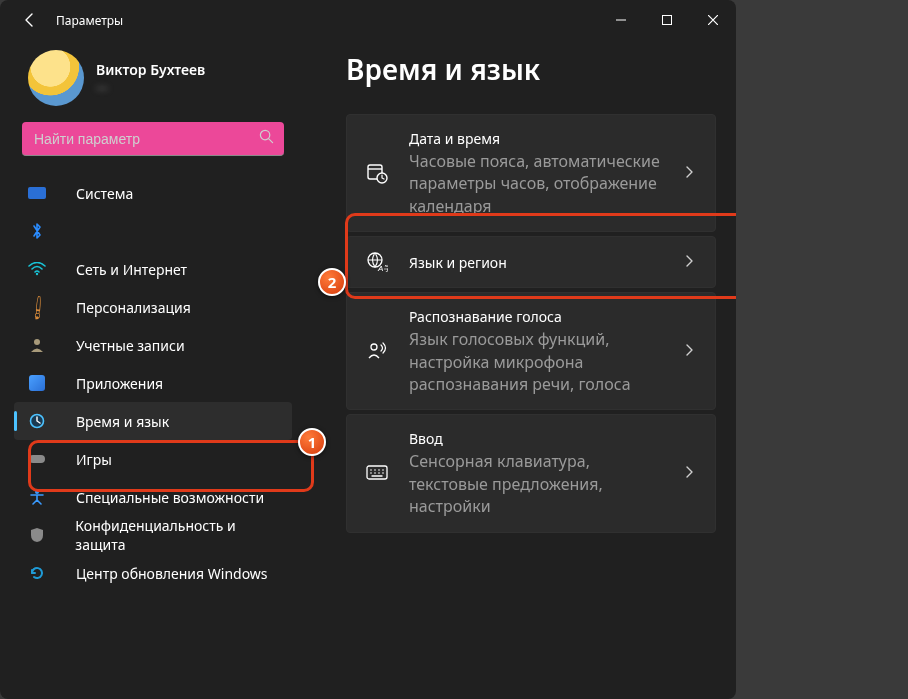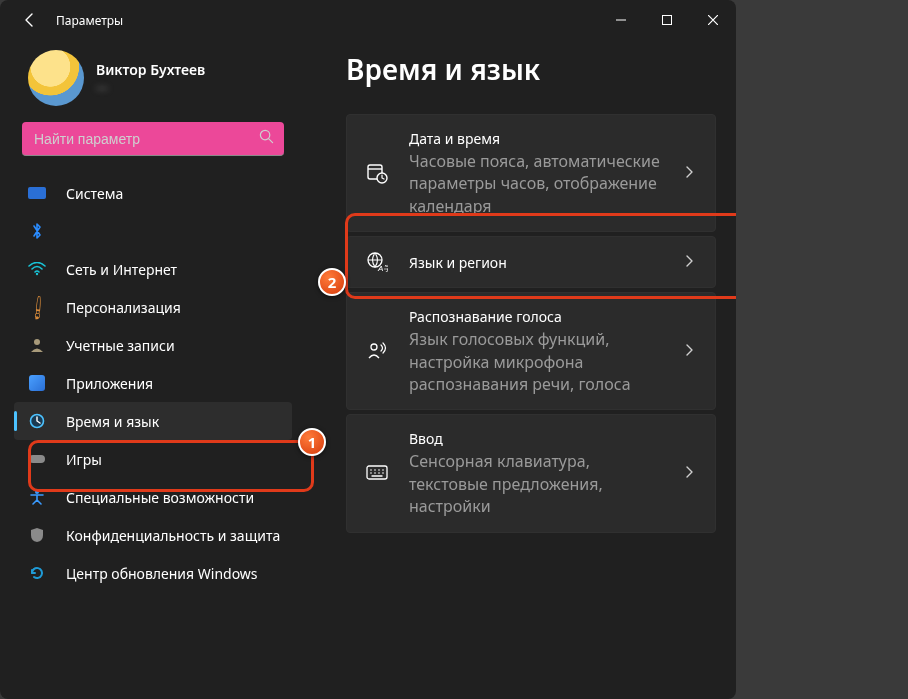--- a/index.html
+++ b/index.html
@@ -94,21 +94,21 @@
 
   
   .nav { padding: 0 6px; }
   .nav-item {
     display:flex; align-items:center;
     height: 38px;
     padding: 0 10px 0 14px;
     border-radius: 4px;
     font-size: 14px;
     color: #fff;
-    gap: 20px;
+    gap: 30px;
     position: relative;
     cursor: default;
   }
   .nav-item.selected {
     background: #2d2d2d;
   }
   .nav-item.selected::before {
     content:"";
     position:absolute; left:0; top:9px; bottom:9px;
     width:3px; border-radius:2px;

